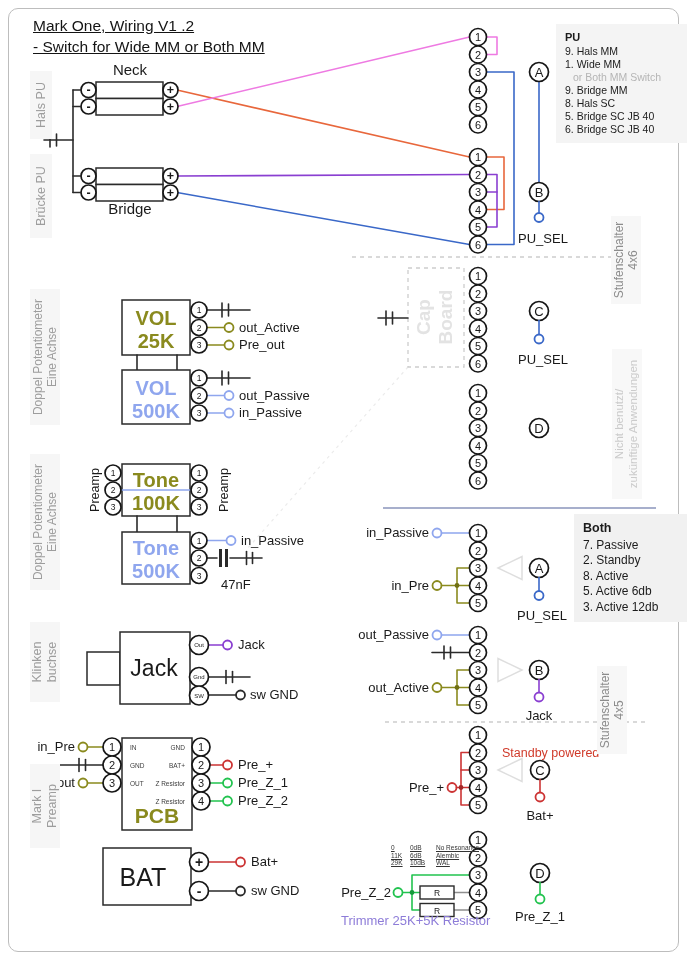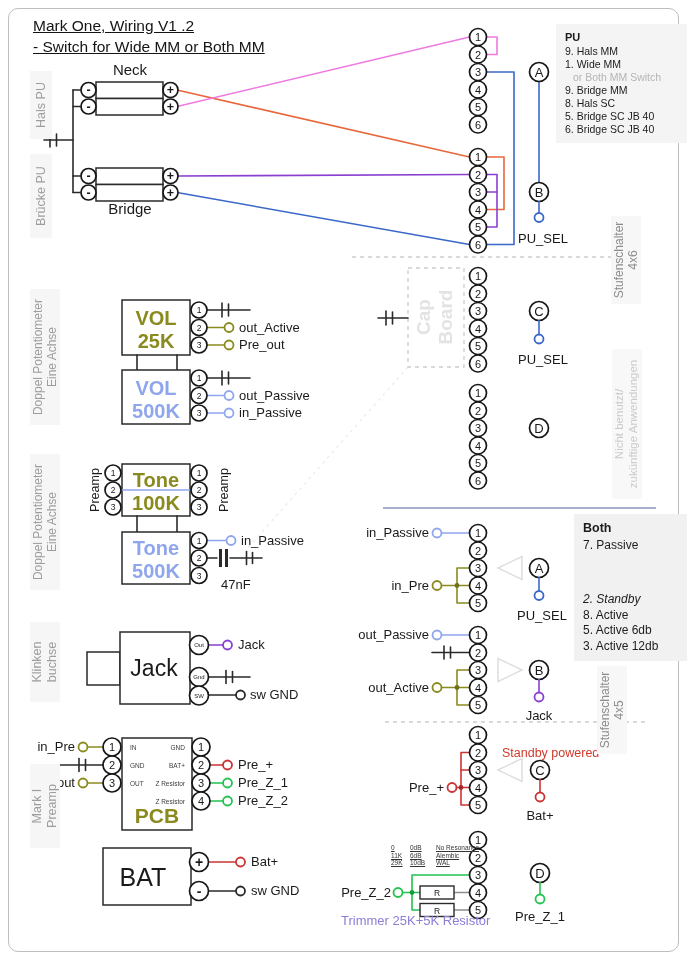--- a/index.html
+++ b/index.html
@@ -14,21 +14,21 @@
   .vstrip.dim{color:#cbcbcb;background:#f8f8f8;font-size:11.5px;}
   .vstrip.mid2{color:#8c8c8c;background:#f7f7f7;font-size:12px;}
   .vstrip.ghost{background:transparent;color:#e3e3e3;font-weight:bold;font-size:19px;}
   .legend{position:absolute;background:#f4f4f4;padding:7px 9px;color:#1c1c1c;}
   .legend .hd{font-weight:bold;}
   #pu-legend{left:556px;top:24px;width:118px;font-size:10.5px;line-height:13px;}
   #pu-legend .hd{font-size:11px;margin-bottom:1px;}
   #mode-legend{left:574px;top:514px;width:96px;font-size:12px;line-height:15.5px;background:#f1f1f1;}
   #mode-legend .hd{font-size:12.5px;margin-bottom:1px;}
   .muted{color:#b5b5b5;padding-left:8px;}
-  .ital{font-style:italic;margin-top:39px;}
+  .ital{}
   #res-table{left:391px;top:844px;display:grid;grid-template-columns:19px 26px auto;
              font-size:6.5px;line-height:7.6px;color:#333;}
   svg{position:absolute;left:0;top:0;}
   svg text{font-family:"Liberation Sans","DejaVu Sans",sans-serif;fill:#1a1a1a;}
   .wire{fill:none;stroke-width:1.6;stroke-linecap:round;stroke-linejoin:round;}
   .or{stroke:#e8673c}.mg{stroke:#ee7ae2}.pu{stroke:#8a3fd1}.bl{stroke:#3a68c8}
   .lb{stroke:#8fa6ee}.ol{stroke:#8a8a1e}.rd{stroke:#cc3434}.gr{stroke:#22c34f}
   .bk{stroke:#2a2a2a}.gy{stroke:#8f8f8f}
   .comp{fill:#fff;stroke:#2a2a2a;stroke-width:1.5;}
   .contact{fill:#fff;stroke:#161616;stroke-width:1.7;}

